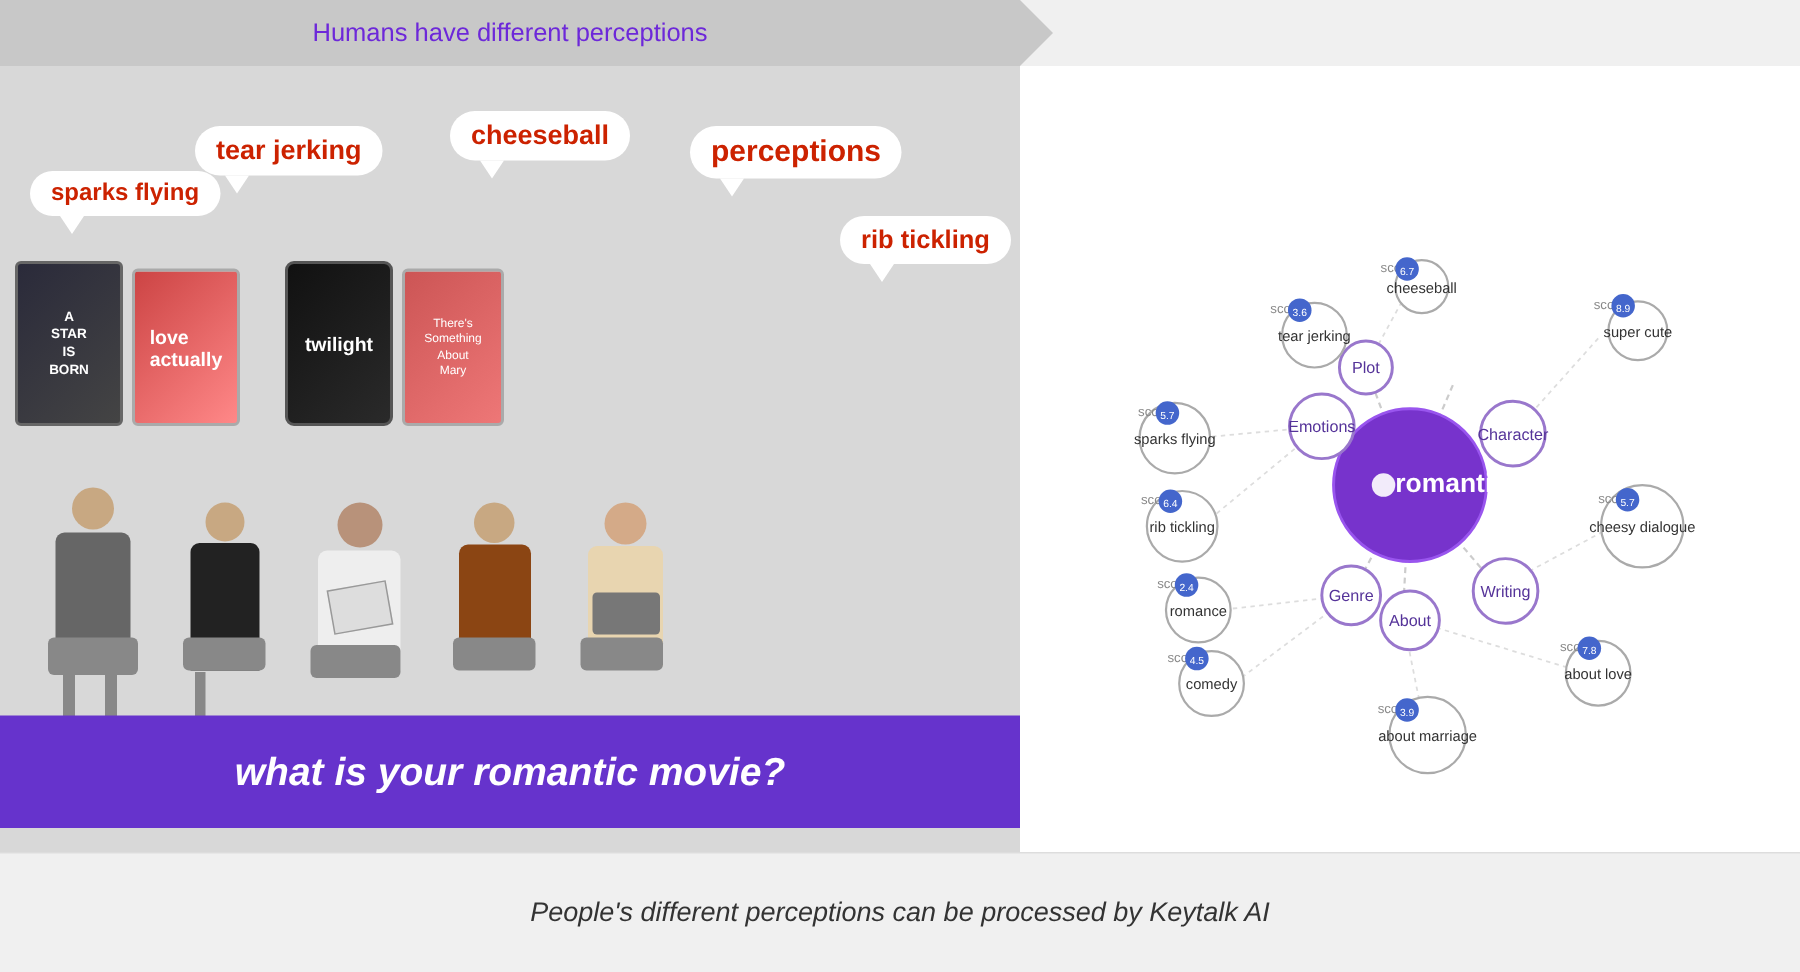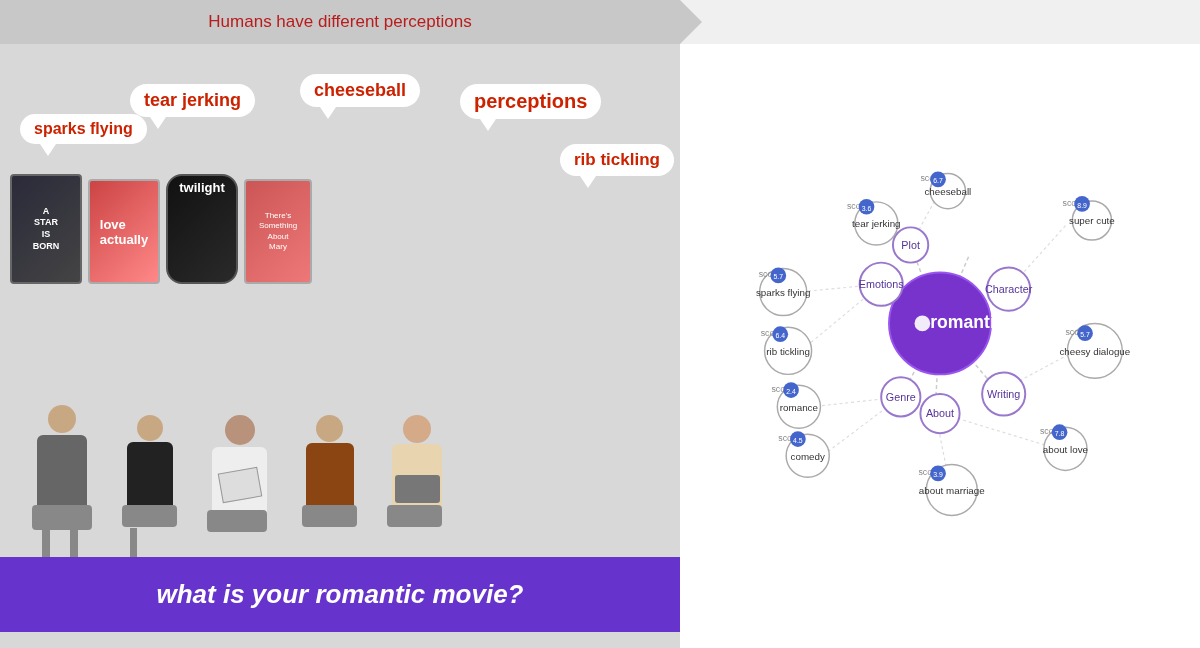--- a/index.html
+++ b/index.html
@@ -146,21 +146,21 @@
       height: 44px;
     }
 
     .left-header-box {
       width: 680px;
       background: #c8c8c8;
       display: flex;
       align-items: center;
       justify-content: center;
       font-size: 17px;
-      color: #b91c1c;
+      color: #6d28d9;
       position: relative;
     }
 
     .right-header-box {
       flex: 1;
       background: #555;
       display: flex;
       align-items: center;
       padding-left: 20px;
       font-size: 17px;
@@ -212,21 +212,21 @@
         <span>rib tickling</span>
       </div>
 
       <div class="movie-posters-row">
         <div class="poster" style="width:72px;height:110px;background:linear-gradient(135deg,#2a2a3a,#444);border:2px solid #666;border-radius:4px;display:flex;align-items:center;justify-content:center;">
           <div class="poster-label" style="color:white;font-size:9px;text-align:center;font-weight:bold;line-height:1.3;">A<br>STAR<br>IS<br>BORN</div>
         </div>
         <div class="poster" style="width:72px;height:105px;background:linear-gradient(135deg,#cc4444,#ff8888);border:2px solid #aaa;border-radius:4px;display:flex;align-items:center;justify-content:center;">
           <div class="poster-label" style="color:white;font-size:13px;text-align:left;font-weight:bold;">love<br>actually</div>
         </div>
-        <div class="poster" style="width:72px;height:110px;background:linear-gradient(135deg,#111,#2a2a2a);border:2px solid #555;border-radius:16px;display:flex;align-items:flex-start;justify-content:center;">
+        <div class="poster" style="width:72px;height:110px;background:linear-gradient(135deg,#111,#2a2a2a);border:2px solid #555;border-radius:6px;display:flex;align-items:center;justify-content:center;margin-left:24px;">
           <div class="poster-label" style="color:white;font-size:13px;text-align:center;font-weight:bold;">twilight</div>
         </div>
         <div class="poster" style="width:68px;height:105px;background:linear-gradient(135deg,#cc5555,#ee7777);border:2px solid #aaa;border-radius:4px;display:flex;align-items:center;justify-content:center;padding:4px;">
           <div class="poster-label" style="color:white;font-size:8px;text-align:center;font-weight:normal;line-height:1.3;">There's<br>Something<br>About<br>Mary</div>
         </div>
       </div>
 
       <div style="position:absolute;bottom:78px;left:20px;right:20px;height:175px;display:flex;align-items:flex-end;gap:5px;">
 
         <div style="width:85px;height:165px;position:relative;">
@@ -381,14 +381,17 @@
           <text x="252" y="454" font-size="10" fill="#333" text-anchor="middle" font-family="Arial">about marriage</text>
           <text x="218" y="435" font-size="9" fill="#888" font-family="Arial">score</text>
           <circle cx="238" cy="433" r="8" fill="#4466cc"></circle>
           <text x="238" y="437" font-size="7" fill="white" text-anchor="middle" font-family="Arial">3.9</text>
 
         </svg>
       </div>
     </div>
   </div>
 
+  <div class="bottom-caption">
+    <span class="caption-text">People's different perceptions can be processed by Keytalk AI</span>
+  </div>
 
 </div>
 
 </body></html>

